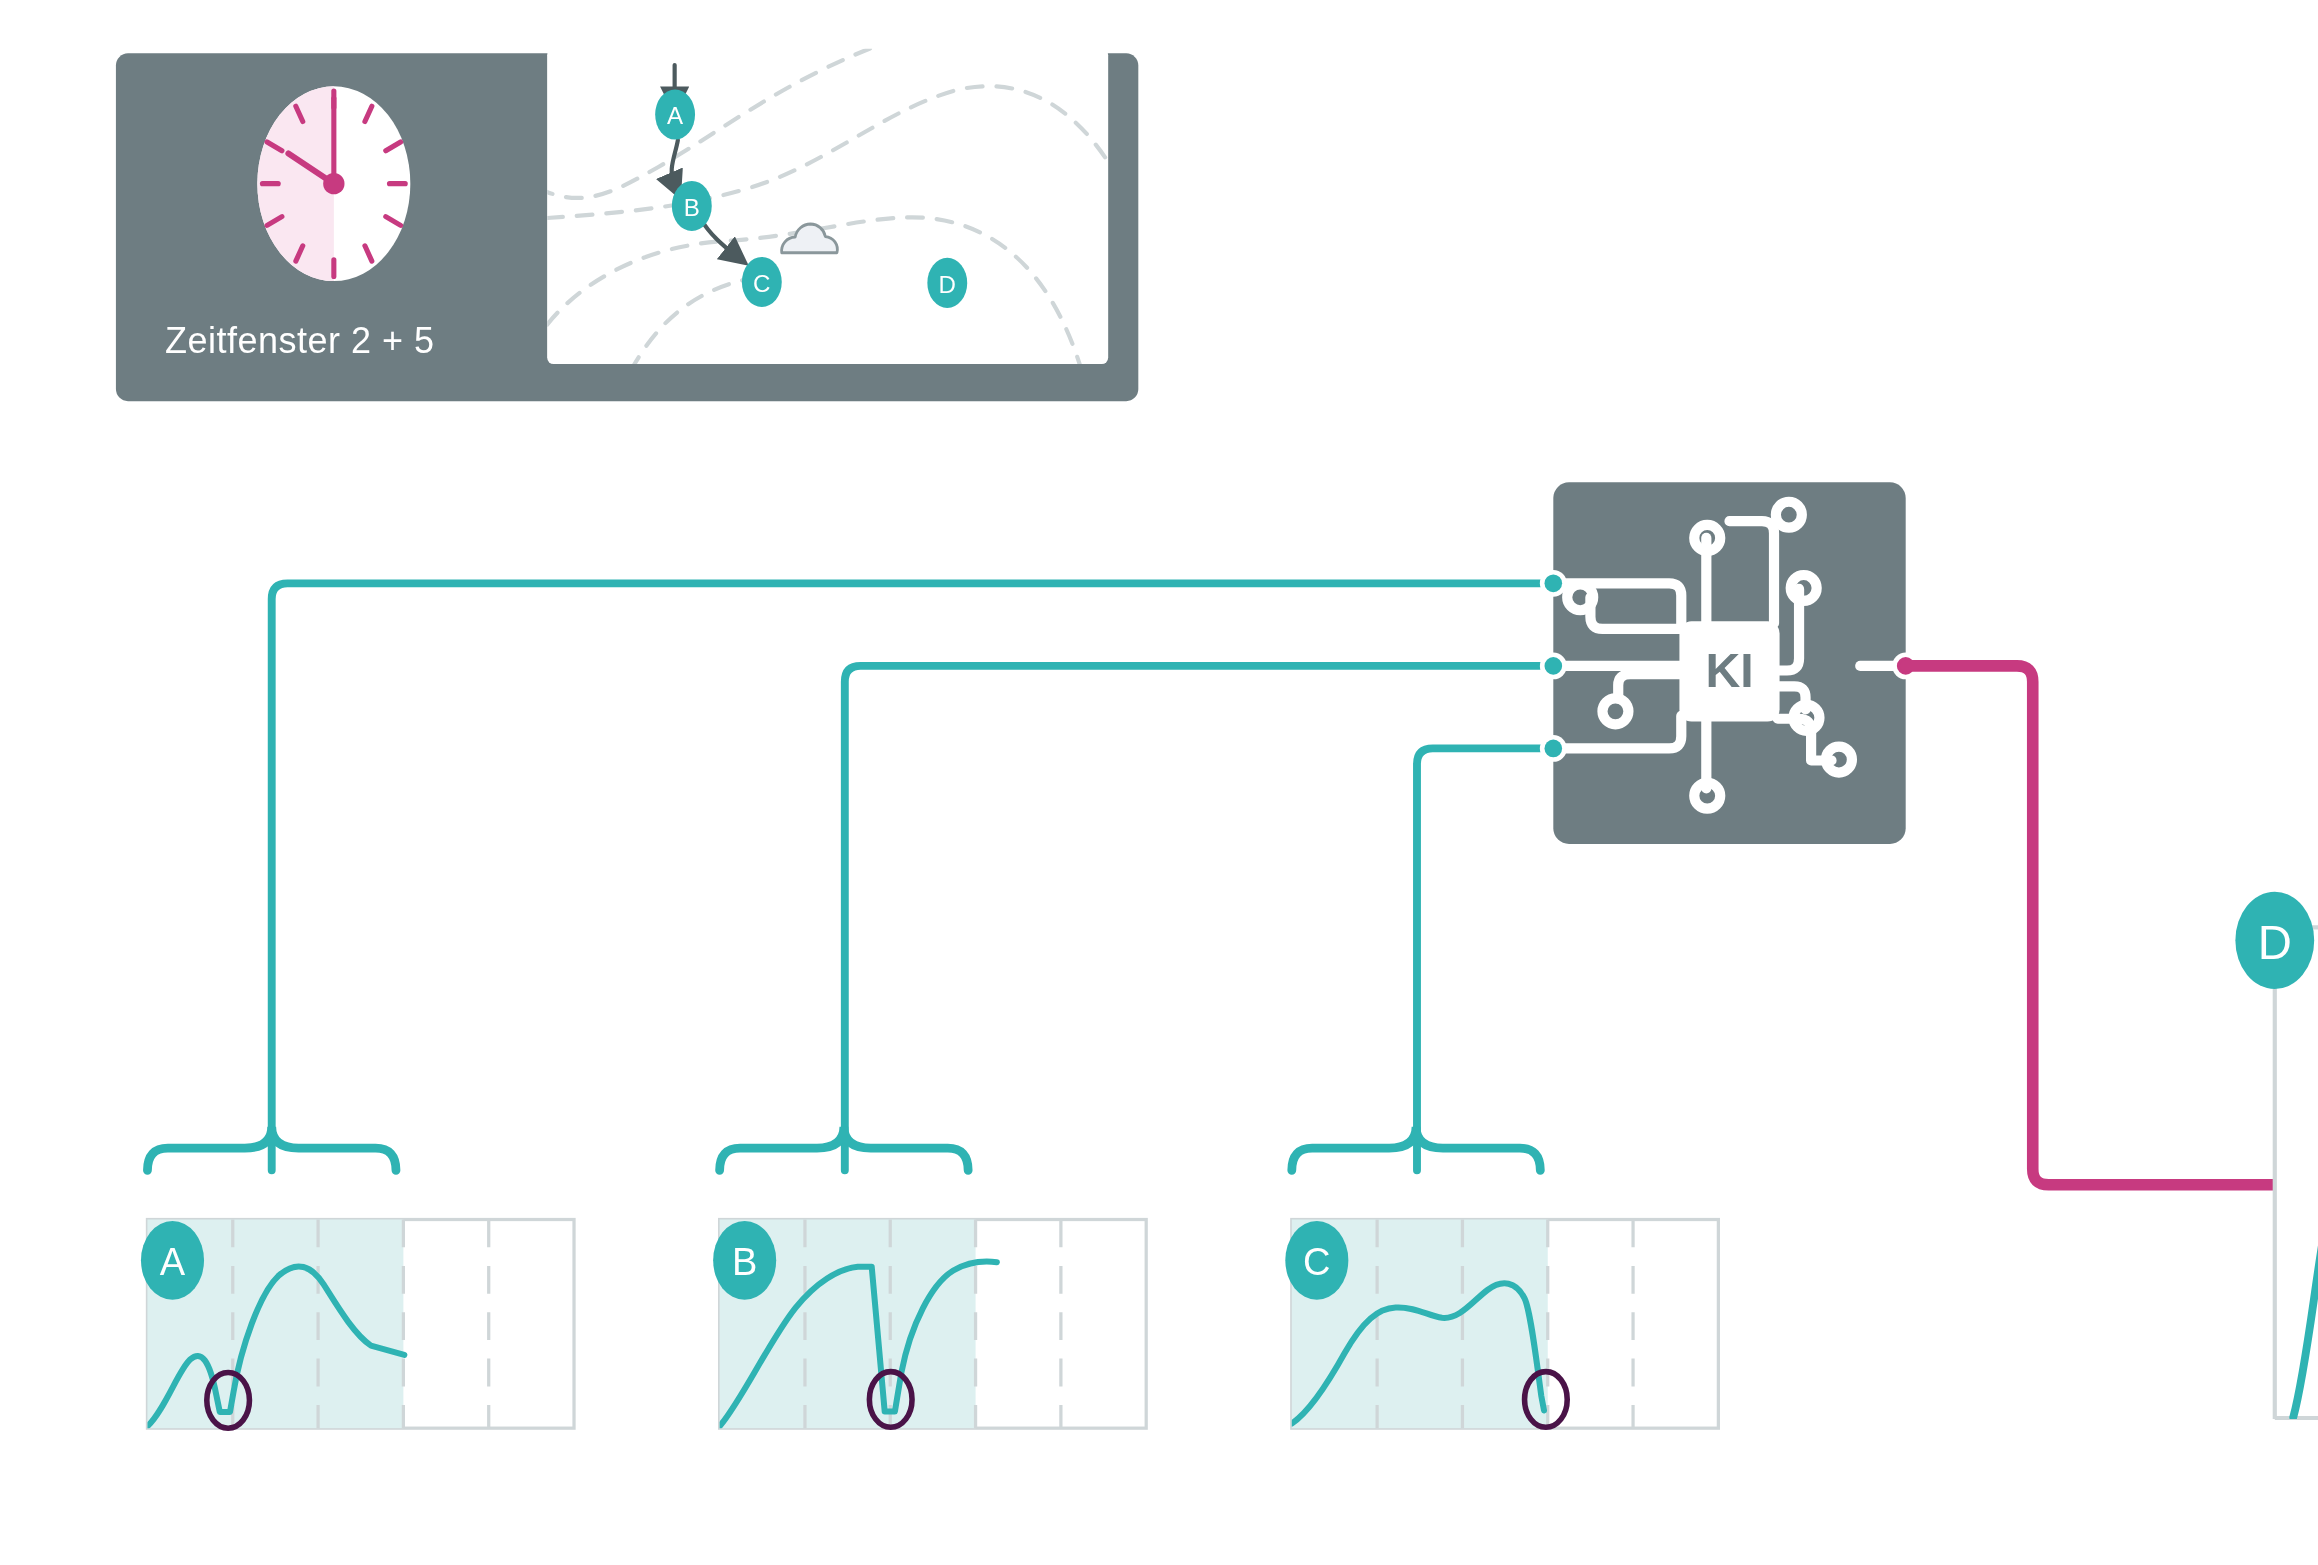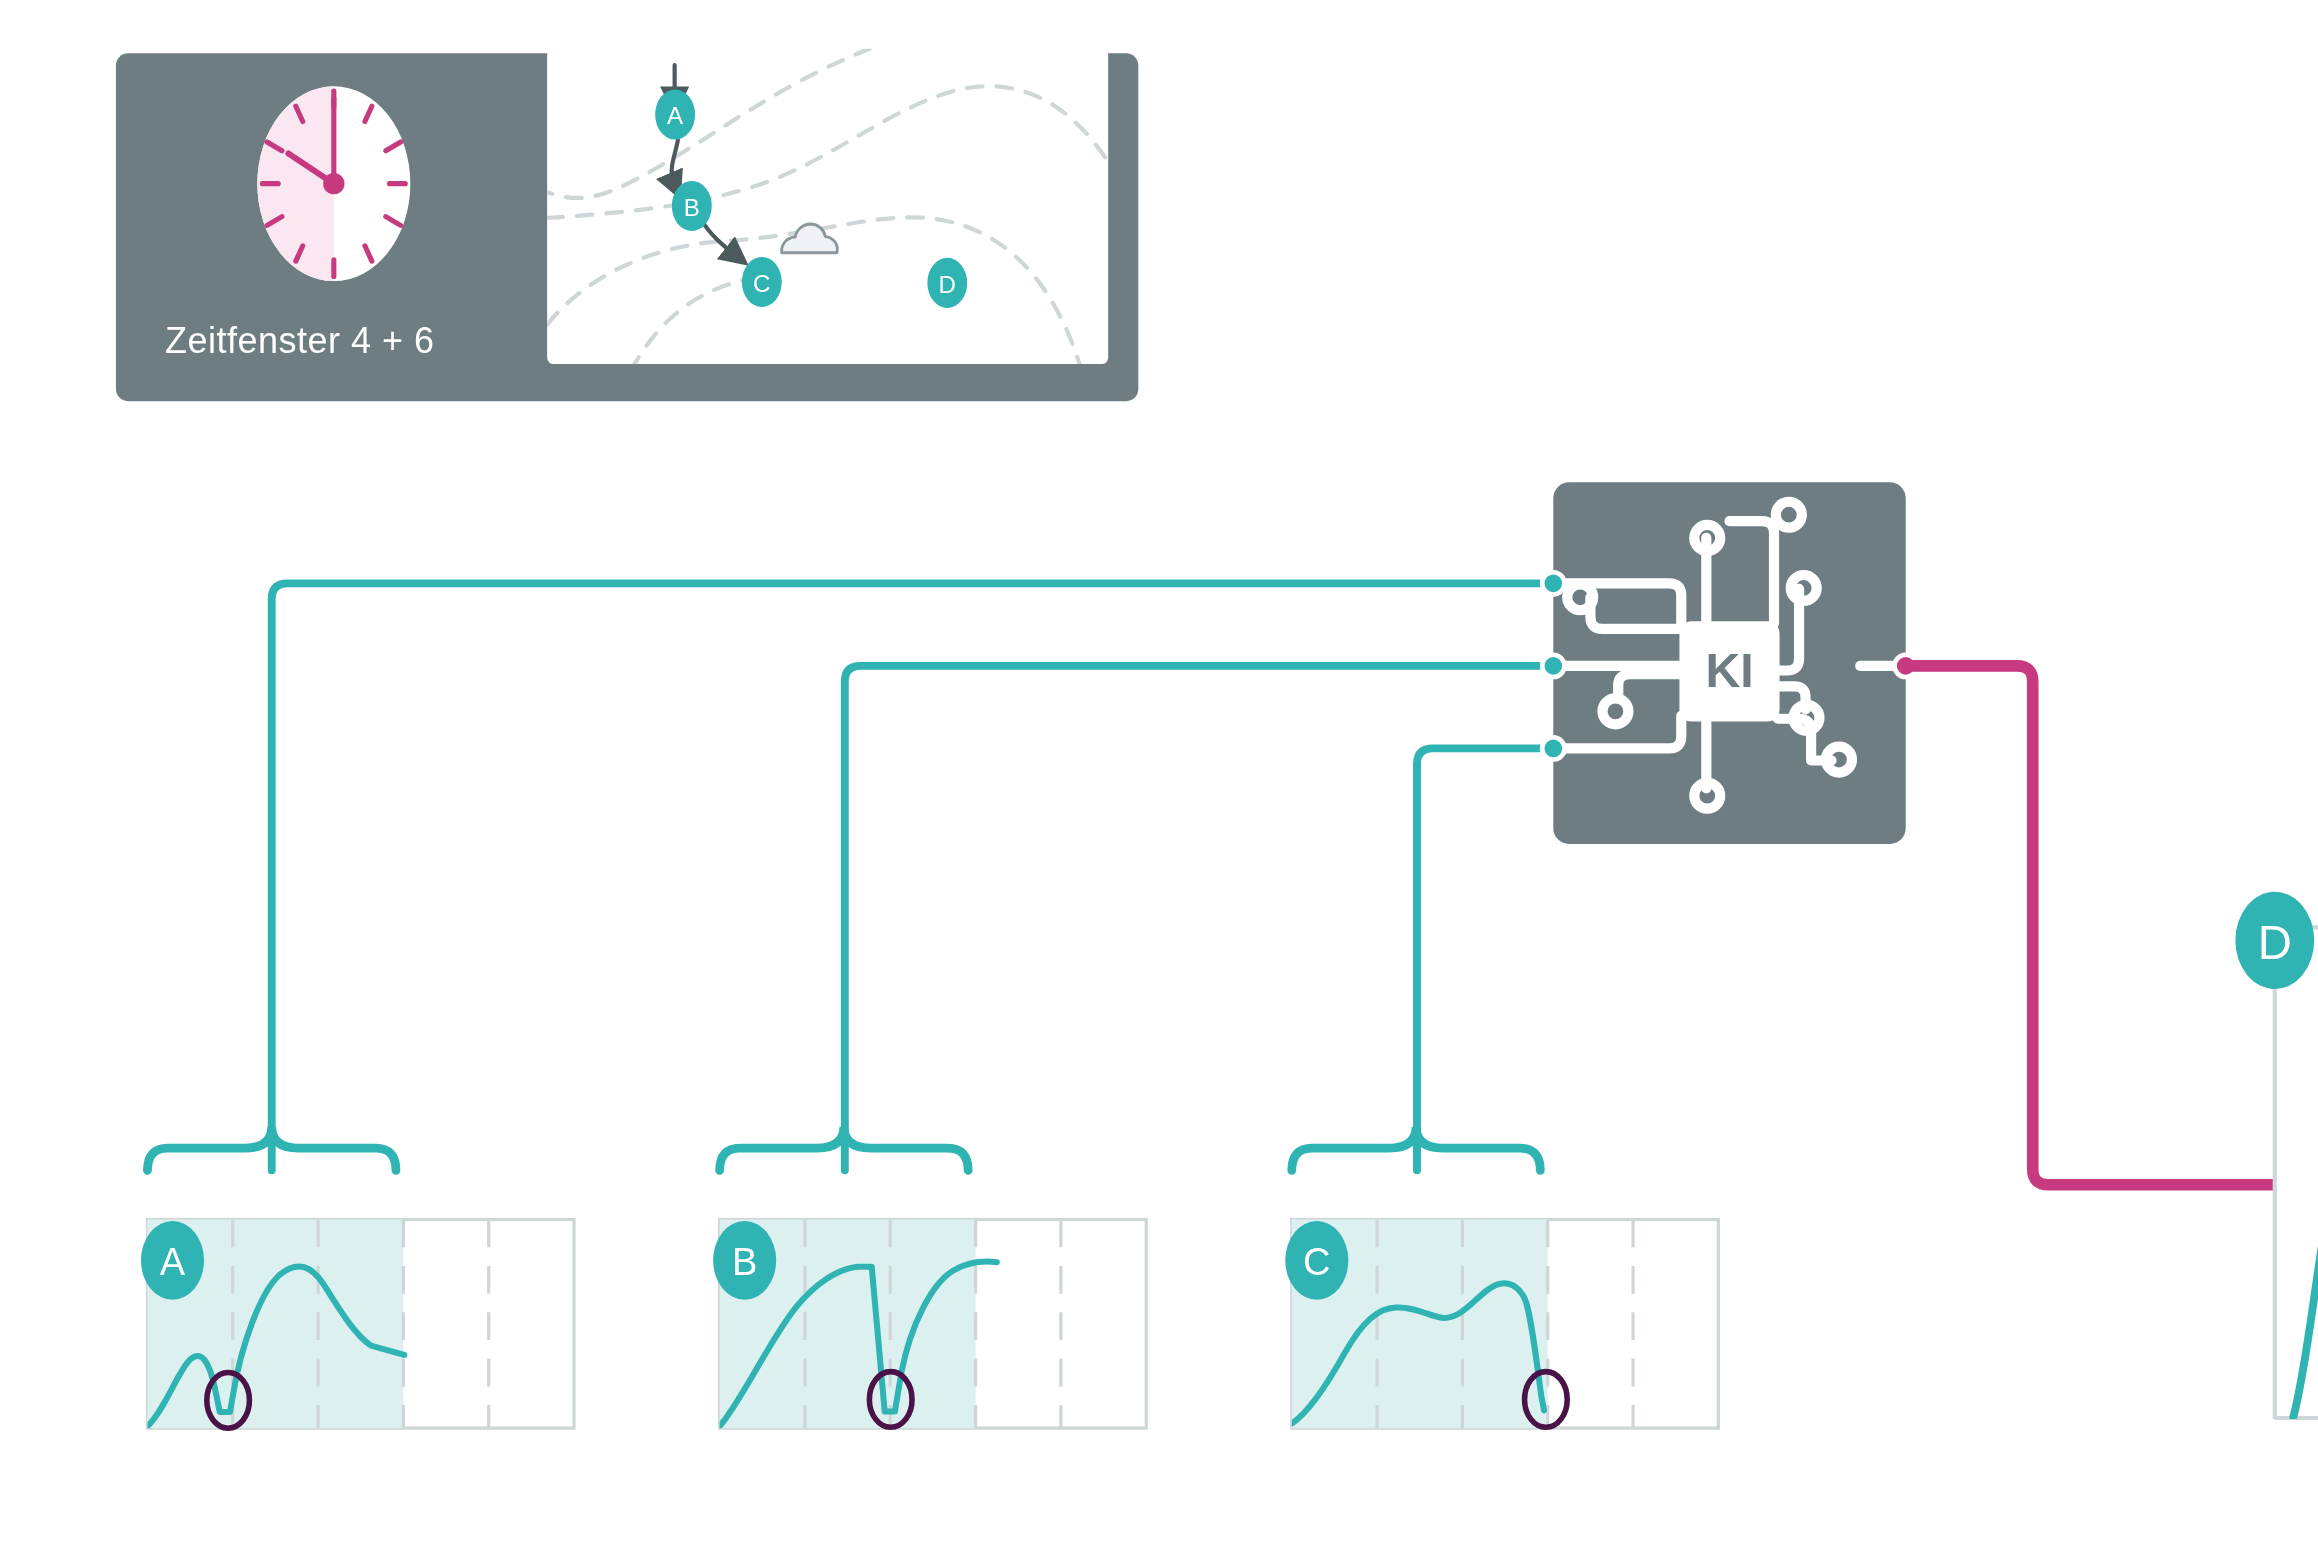--- a/index.html
+++ b/index.html
@@ -298,16 +298,16 @@
       <g fill="#5A5A5A" font-size="82" text-anchor="middle" font-family="'Liberation Sans',sans-serif">
         <text x="5020" y="3250">1</text>
         <text x="5432" y="3250">2</text>
         <text x="5984" y="3250">3</text>
         <text x="6516" y="3250" font-weight="bold" fill="#4A4A4A">4</text>
         <text x="7030" y="3250" font-weight="bold" fill="#4A4A4A">5</text>
       </g>
     </g>
   </svg>
 
-  <div class="txt" style="left:165px;top:320px;font-size:36px;color:#FFFFFF;letter-spacing:0.5px;">Zeitfenster 4 + 6</div>
+  <div class="txt" style="left:165px;top:320px;font-size:36px;color:#FFFFFF;letter-spacing:0.5px;">Zeitfenster 2 + 5</div>
 
 </div>
 
 
 </body></html>

